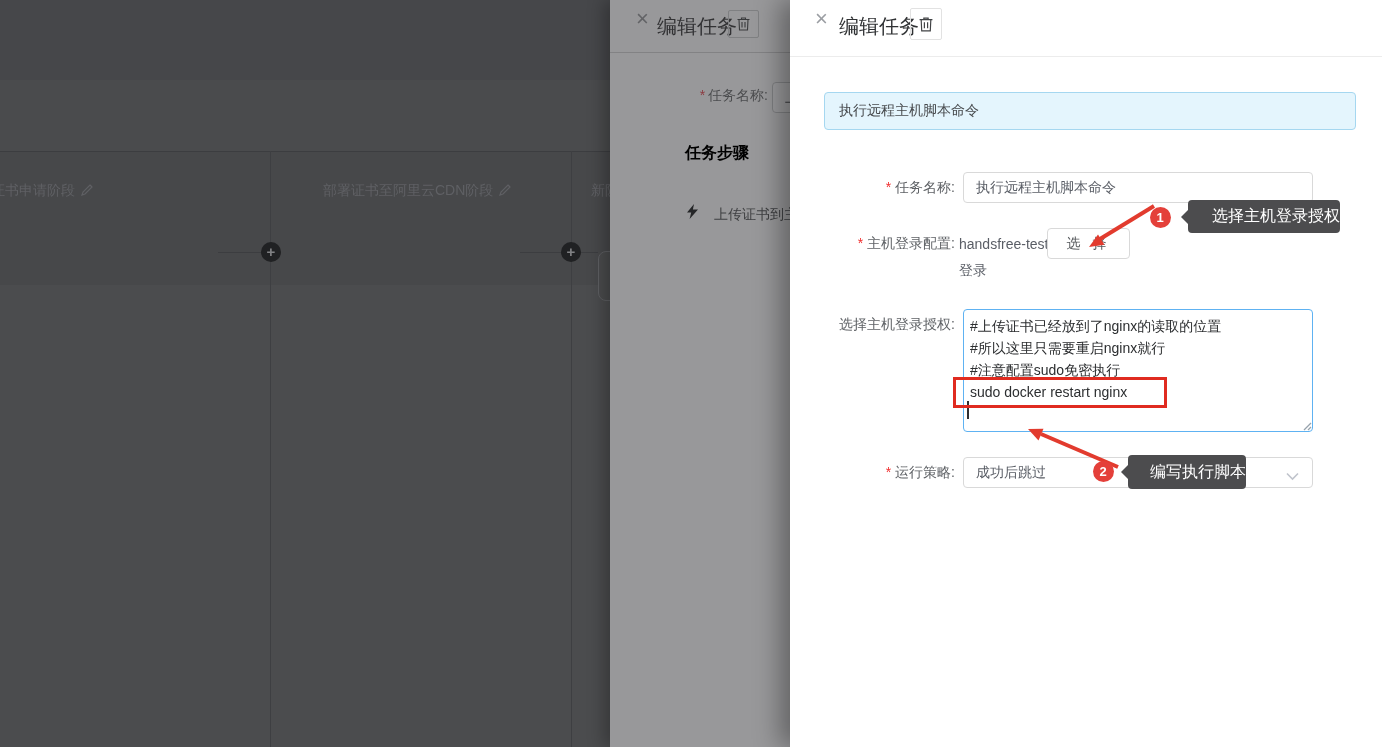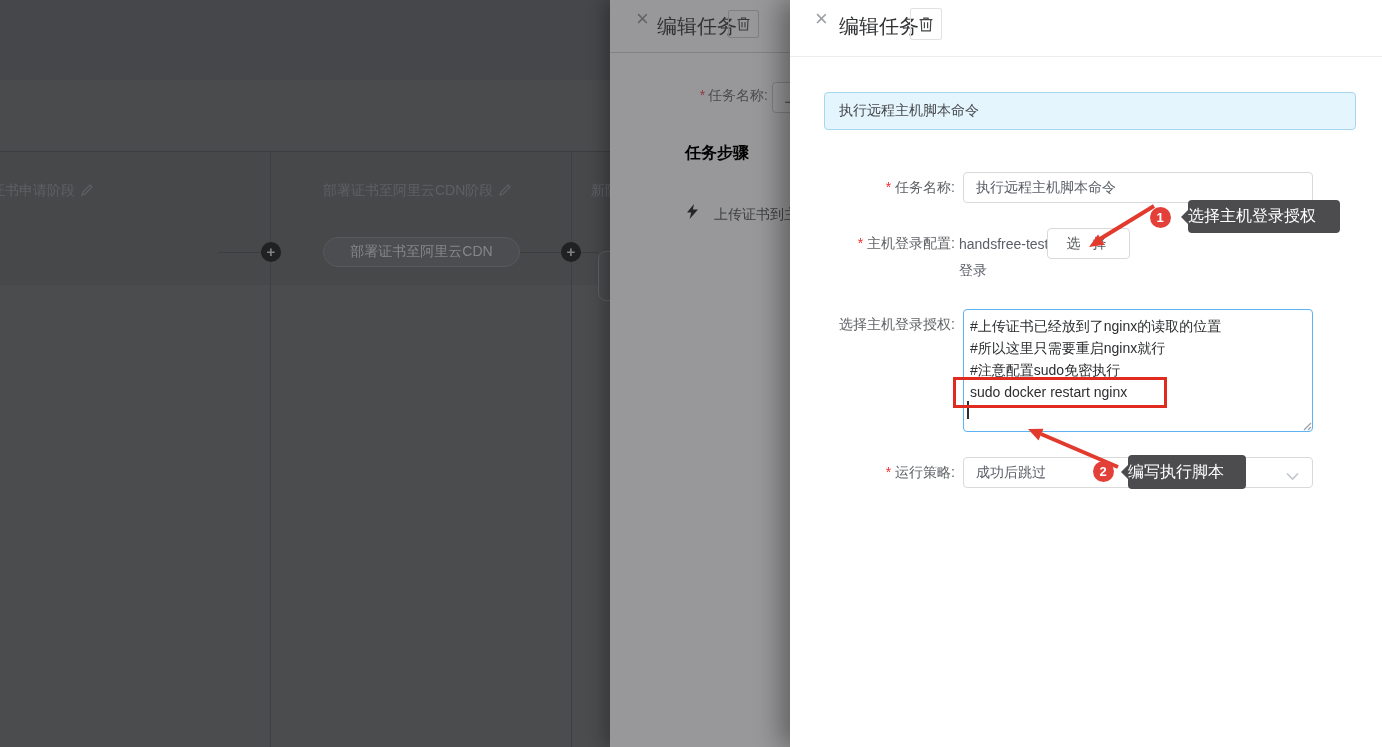--- a/index.html
+++ b/index.html
@@ -57,21 +57,21 @@
   .shell-area{left:173px;top:309px;width:350px;height:123px;border:1px solid #5eb2f2;border-radius:4px;
     background:#fff;font-size:14px;line-height:22px;color:#2c2e30;padding:5px 8px 5px 6px;white-space:pre;overflow:hidden;}
   .caret{left:177px;top:401px;width:2px;height:18px;background:#2f2f31;}
   .red-rect{left:163px;top:377px;width:214px;height:31px;border:3px solid #e02b20;}
   .strategy-select{top:457px;}
   .chevron{left:496px;top:467px;}
   .grip{left:511px;top:417px;}
   .badge{width:21px;height:21px;border-radius:50%;background:#e4403a;color:#fff;font-size:13px;
     font-weight:bold;display:flex;align-items:center;justify-content:center;z-index:6;}
   .tooltip{background:#4c4c4e;border-radius:4px;color:#fff;font-size:16px;display:flex;align-items:center;
-    justify-content:flex-start;z-index:6;white-space:nowrap;}
+    justify-content:flex-end;z-index:6;white-space:nowrap;}
   .tooltip .tip{position:absolute;left:-7px;top:50%;margin-top:-7px;width:0;height:0;
     border-top:7px solid transparent;border-bottom:7px solid transparent;border-right:7px solid #4c4c4e;}
   .anno-svg{left:0;top:0;width:592px;height:747px;z-index:5;pointer-events:none;}
 </style>
 </head>
 <body>
 
 <div class="screen">
 
   <div class="abs bg-topbar"></div>
@@ -92,21 +92,20 @@
         </svg></span>
   </div>
   <div class="abs stage-title" style="left:591px;">
     <span>新阶段</span>
   </div>
 
   <div class="abs connector" style="left:218px;width:43px;"></div>
   <div class="abs connector" style="left:520px;width:41px;"></div>
   <div class="abs connector" style="left:581px;width:17px;"></div>
 
-  <div class="abs task-pill" style="left:323px;width:197px;">部署证书至阿里云CDN</div>
   <div class="abs plus-circle" style="left:261px;">+</div>
   <div class="abs plus-circle" style="left:561px;">+</div>
   <div class="abs partial-box"></div>
 
   <div class="abs mid-drawer">
     <span class="abs close-x" style="left:26px;top:10px;color:#626366;">×</span>
     <span class="abs drawer-title" style="left:47px;top:13px;color:#323234;">编辑任务</span>
     <span class="abs trash-btn" style="left:118px;top:10px;width:31px;height:28px;border:1px solid #7f8082;">
       <svg width="13" height="14" viewBox="0 0 13 14">
           <path d="M0.5 2.5 H12.5 M4.5 2.5 V1 H8.5 V2.5 M2 2.5 L2.5 13 H10.5 L11 2.5 M5 5 V10.5 M8 5 V10.5" fill="none" stroke="#3a3b3d" stroke-width="1.1"></path>

